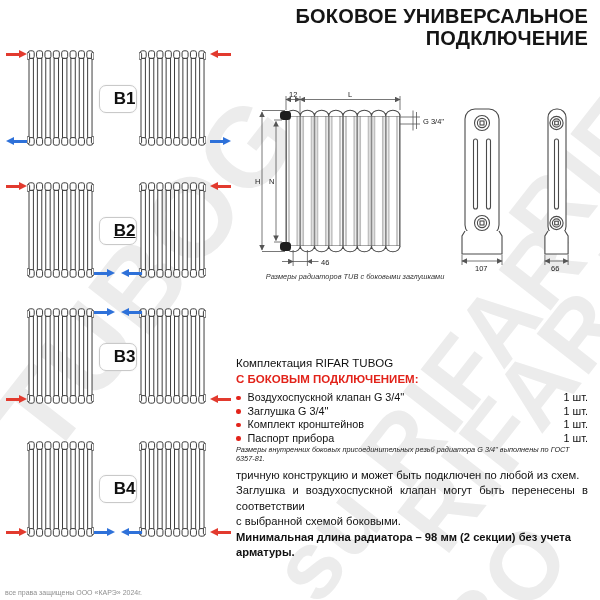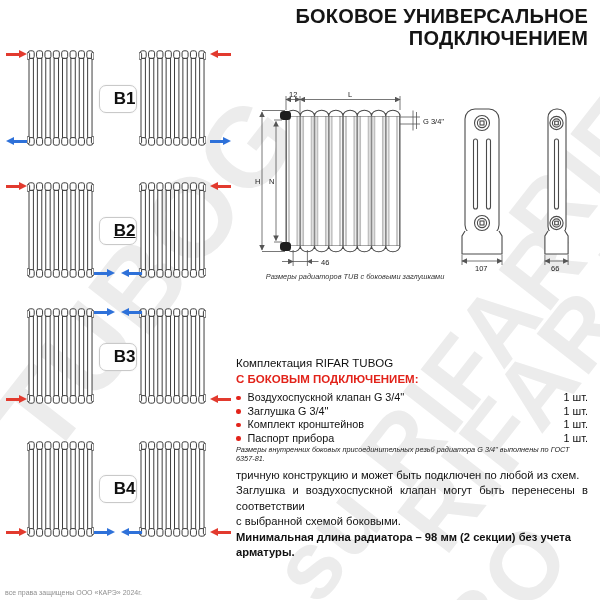--- a/index.html
+++ b/index.html
@@ -80,21 +80,21 @@
 <div class="wm" style="left:-60px;top:210px;font-size:112px;">TUBOG</div>
 <div class="wm" style="left:60px;top:430px;font-size:96px;">OG.su RIFAR</div>
 <div class="wm" style="left:330px;top:300px;font-size:96px;">RIFAR-TU</div>
 <div class="wm" style="left:500px;top:120px;font-size:96px;">RIF</div>
 <div class="wm" style="left:180px;top:660px;font-size:96px;">AR-TUBO</div>
 
 <div class="layer">
 
   <div class="title">
     <div>БОКОВОЕ УНИВЕРСАЛЬНОЕ</div>
-    <div>ПОДКЛЮЧЕНИЕМ</div>
+    <div>ПОДКЛЮЧЕНИЕ</div>
   </div>
 
   <div class="scheme">
     <div class="rad" style="left:27px;top:50px;"><svg viewBox="0 0 67 96" width="67" height="96">
           <rect class="rl" x="1.2" y="0.8" width="6" height="7.6" rx="2"></rect>
           <rect class="rl" x="2" y="8.4" width="4.4" height="79.2"></rect>
           <rect class="rl" x="1.2" y="87.6" width="6" height="7.6" rx="2"></rect>
           <rect class="rl" x="9.575" y="0.8" width="6" height="7.6" rx="2"></rect>
           <rect class="rl" x="10.375" y="8.4" width="4.4" height="79.2"></rect>
           <rect class="rl" x="9.575" y="87.6" width="6" height="7.6" rx="2"></rect>

